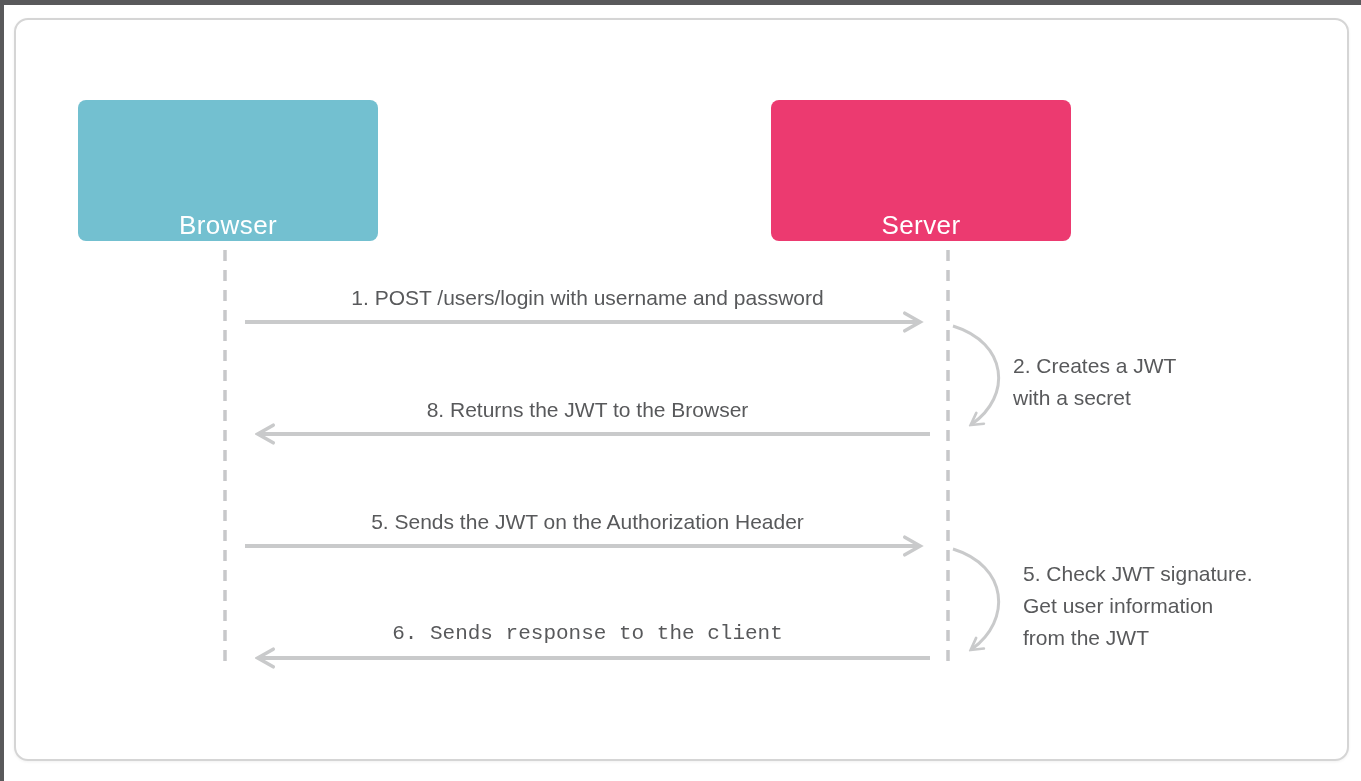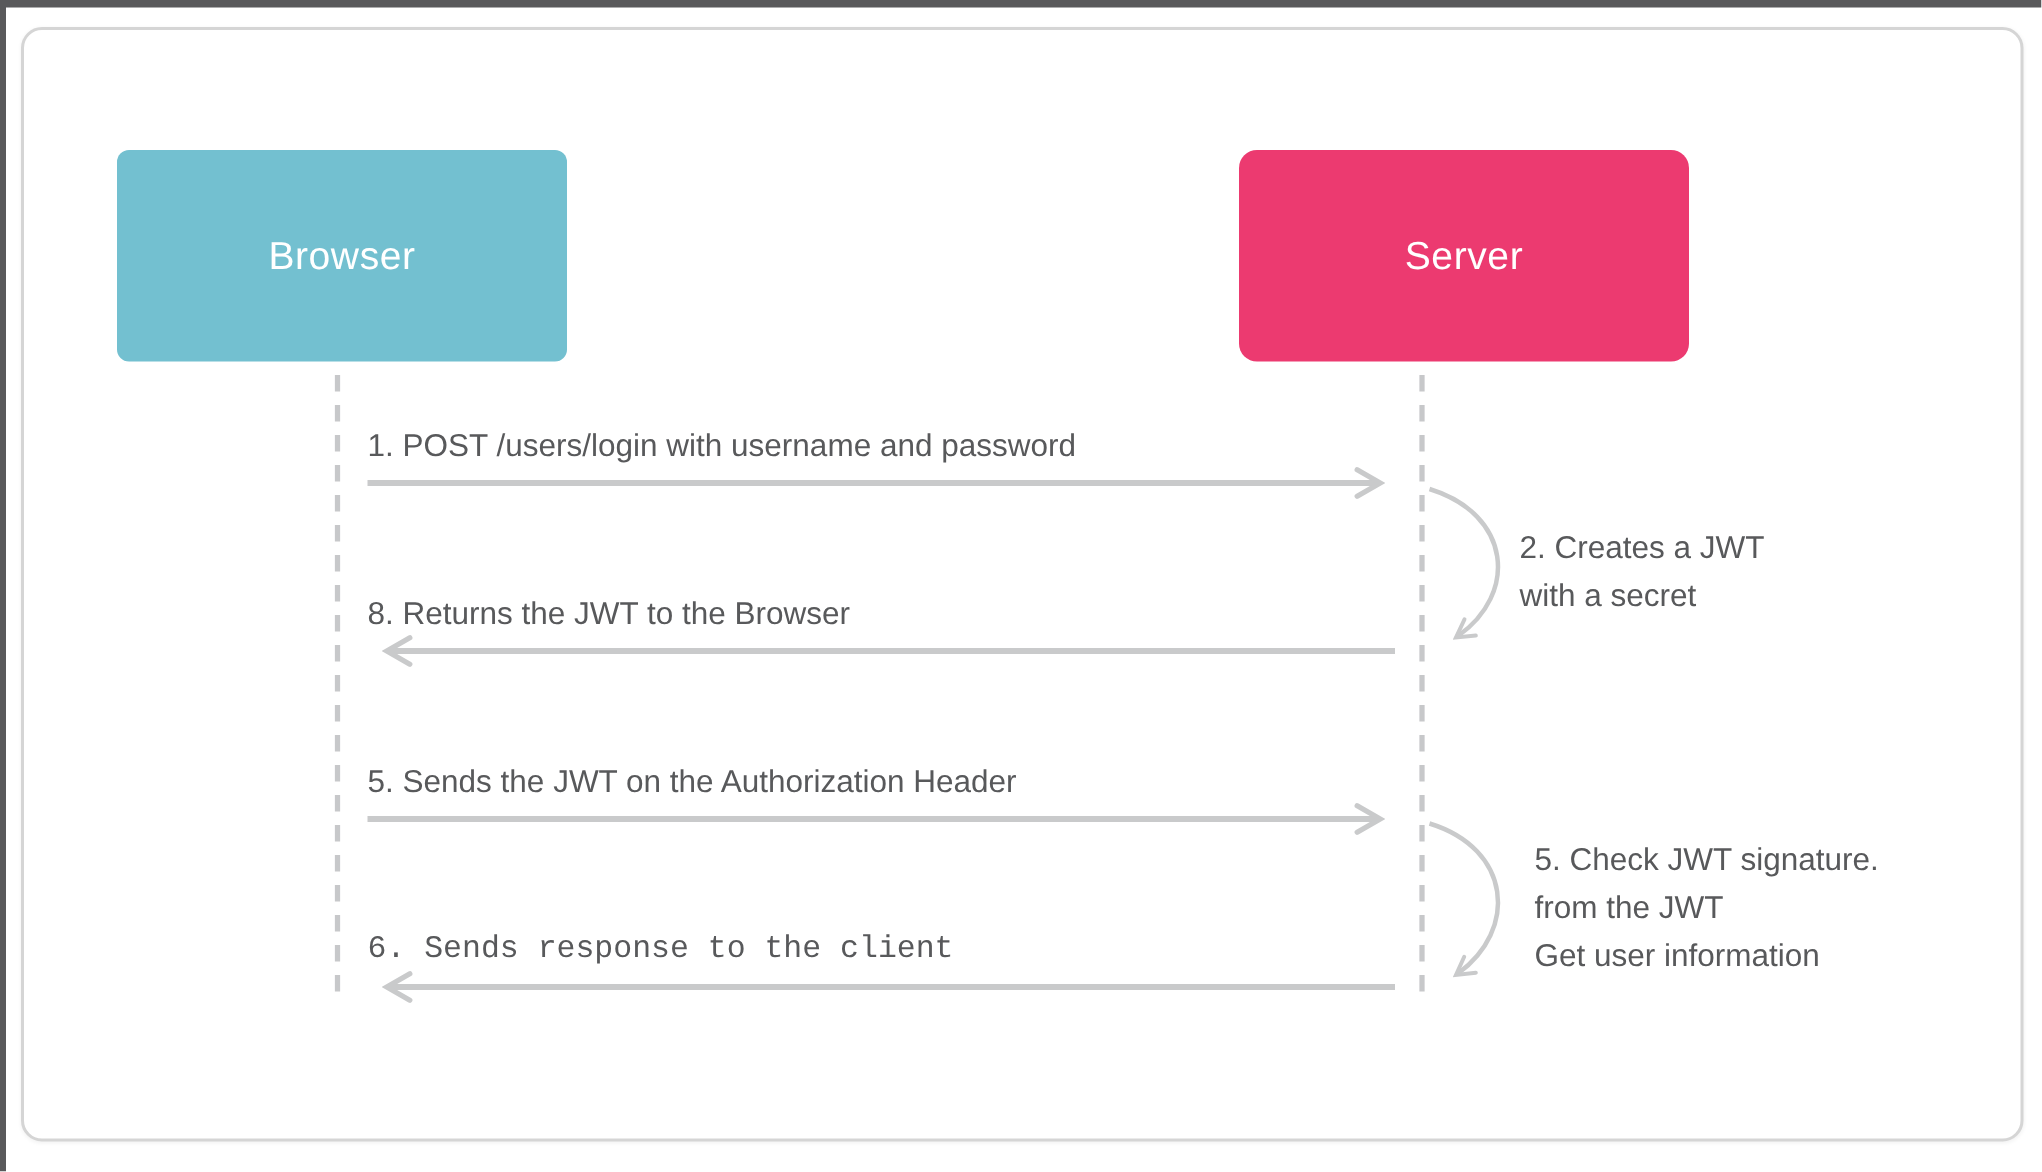--- a/index.html
+++ b/index.html
@@ -24,35 +24,36 @@
     border: 2px solid #d5d5d5;
     border-radius: 14px;
     box-shadow: 0 1px 3px rgba(0,0,0,0.06);
     z-index: 1;
   }
 
   .actor {
     position: absolute;
     width: 300px; height: 141px;
     border-radius: 8px;
-    display: flex; align-items: center; justify-content: center;
+    display: flex; align-items: flex-end; justify-content: center;
     color: #ffffff;
     font-size: 26px;
     font-weight: 500;
     letter-spacing: 0.4px;
     z-index: 3;
   }
   #actor-browser { left: 78px;  top: 100px; background: #73c0d0; }
-  #actor-server  { left: 826px; top: 100px; background: #ec3a70; border-radius: 12px; }
+  #actor-server  { left: 771px; top: 100px; background: #ec3a70; }
 
   .overlay-svg { position: absolute; left: 0; top: 0; z-index: 2; }
 
   .msg-label {
     position: absolute;
     left: 245px; width: 685px;
+    text-align: center;
     font-size: 21px;
     line-height: 25px;
     color: #58595b;
     z-index: 4;
   }
   #msg-label-1 { top: 285px; }
   #msg-label-3 { top: 397px; }
   #msg-label-4 { top: 509px; }
   #msg-label-6 { top: 621px; font-family: Liberation Mono, monospace; }
 
@@ -106,17 +107,17 @@
   <div class="msg-label" id="msg-label-3">8. Returns the JWT to the Browser</div>
   <div class="msg-label" id="msg-label-4">5. Sends the JWT on the Authorization Header</div>
   <div class="msg-label" id="msg-label-6">6. Sends response to the client</div>
 
   <div class="note" id="note-2">
     <div>2. Creates a JWT</div>
     <div>with a secret</div>
   </div>
   <div class="note" id="note-5">
     <div>5. Check JWT signature.</div>
+    <div>Get user information</div>
     <div>from the JWT</div>
-    <div>Get user information</div>
   </div>
 
 </div>
 
 </body></html>

